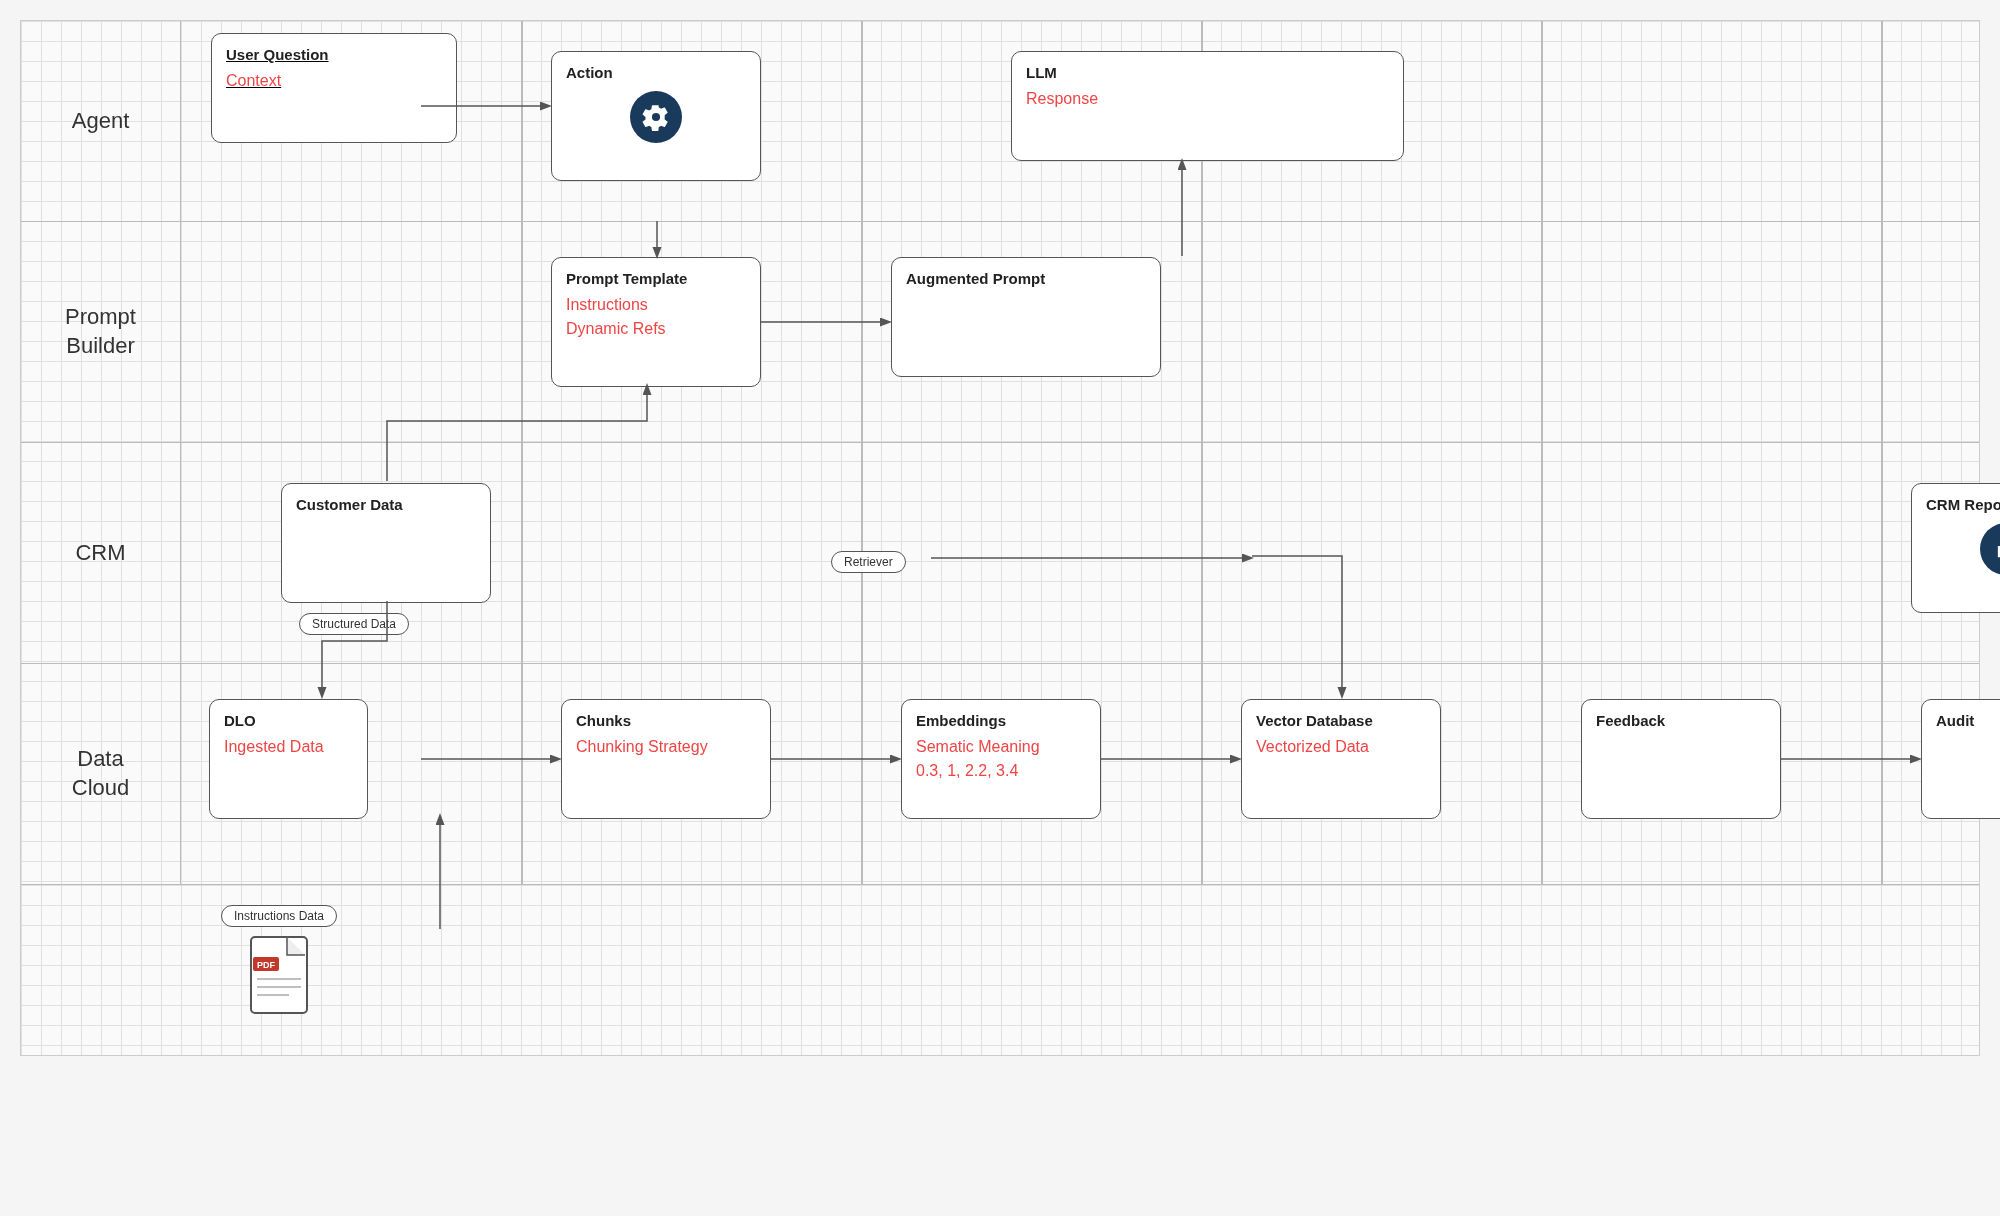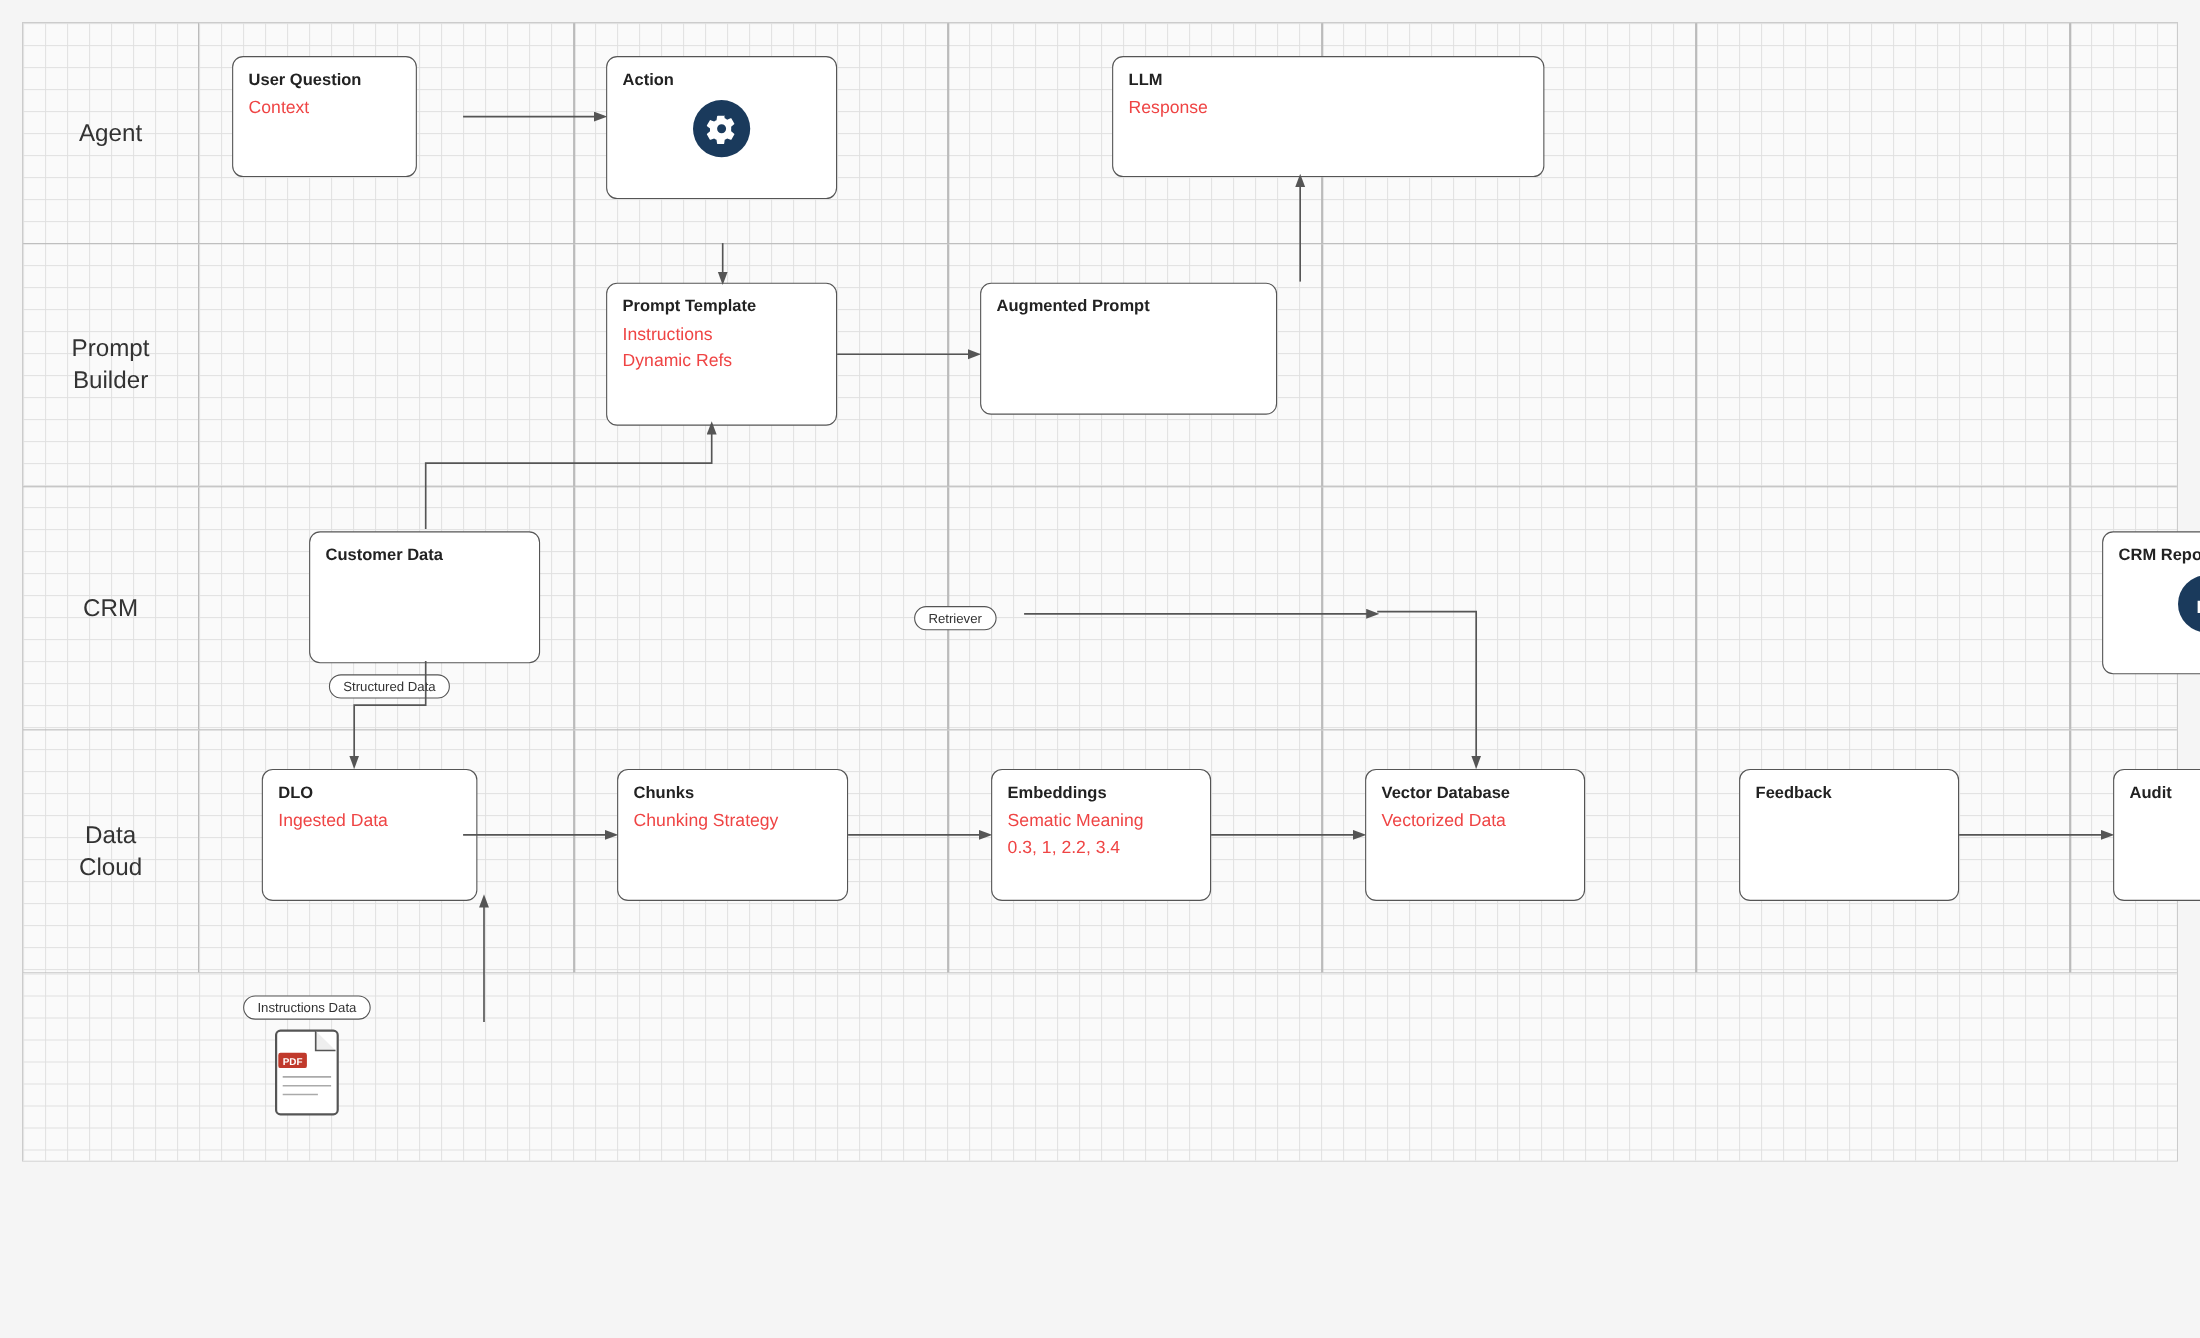--- a/index.html
+++ b/index.html
@@ -159,21 +159,21 @@
   <div class="swim-lane agent-lane">
     <div class="lane-label">Agent</div>
     <div class="lane-content" style="height:200px;">
 
       <div class="vert-div" style="left:340px;"></div>
       <div class="vert-div" style="left:680px;"></div>
       <div class="vert-div" style="left:1020px;"></div>
       <div class="vert-div" style="left:1360px;"></div>
       <div class="vert-div" style="left:1700px;"></div>
 
-      <div class="box" style="left:30px; top:30px; width:168px; min-height:110px;">
+      <div class="box" style="left:30px; top:12px; width:246px; min-height:110px;text-decoration:underline;">
         <div class="box-title">User Question</div>
         <div class="box-sub">Context</div>
       </div>
 
       <div class="box" style="left:370px; top:30px; width:210px; min-height:130px; text-align:center;">
         <div class="box-title" style="text-align:left;">Action</div>
         <div class="icon-circle">
 
           <svg viewBox="0 0 24 24" fill="white" xmlns="http://www.w3.org/2000/svg">
             <path d="M12 15.5A3.5 3.5 0 0 1 8.5 12 3.5 3.5 0 0 1 12 8.5a3.5 3.5 0 0 1 3.5 3.5 3.5 3.5 0 0 1-3.5 3.5m7.43-2.92c.04-.34.07-.68.07-1.08s-.03-.74-.07-1.08l2.32-1.82c.21-.16.27-.46.13-.7l-2.2-3.81c-.14-.24-.42-.32-.67-.24l-2.74 1.1c-.57-.44-1.18-.8-1.86-1.06l-.42-2.92C13.98 2.19 13.72 2 13.44 2h-4.4c-.28 0-.54.19-.58.46l-.42 2.92c-.68.26-1.29.62-1.86 1.06l-2.74-1.1c-.25-.08-.53 0-.67.24l-2.2 3.81c-.14.24-.08.54.13.7l2.32 1.82c-.04.34-.07.68-.07 1.08s.03.74.07 1.08l-2.32 1.82c-.21.16-.27.46-.13.7l2.2 3.81c.14.24.42.32.67.24l2.74-1.1c.57.44 1.18.8 1.86 1.06l.42 2.92c.04.27.3.46.58.46h4.4c.28 0 .54-.19.58-.46l.42-2.92c.68-.26 1.29-.62 1.86-1.06l2.74 1.1c.25.08.53 0 .67-.24l2.2-3.81c.14-.24.08-.54-.13-.7l-2.32-1.82z"></path>
@@ -279,21 +279,21 @@
   <div class="swim-lane data-cloud-lane">
     <div class="lane-label" style="white-space:pre-line;">Data
 Cloud</div>
     <div class="lane-content" style="height:220px;">
       <div class="vert-div" style="left:340px;"></div>
       <div class="vert-div" style="left:680px;"></div>
       <div class="vert-div" style="left:1020px;"></div>
       <div class="vert-div" style="left:1360px;"></div>
       <div class="vert-div" style="left:1700px;"></div>
 
-      <div class="box" style="left:57px; top:35px; width:196px; min-height:120px;">
+      <div class="box" style="left:28px; top:35px; width:159px; min-height:120px;">
         <div class="box-title">DLO</div>
         <div class="box-sub">Ingested Data</div>
       </div>
 
       <div class="box" style="left:380px; top:35px; width:210px; min-height:120px;">
         <div class="box-title">Chunks</div>
         <div class="box-sub">Chunking Strategy</div>
       </div>
 
       <div class="box" style="left:720px; top:35px; width:200px; min-height:120px;">

